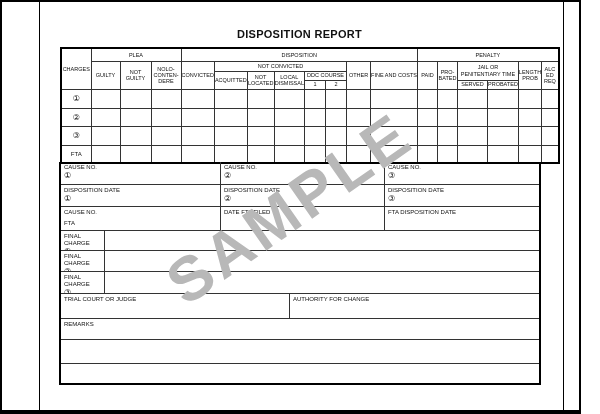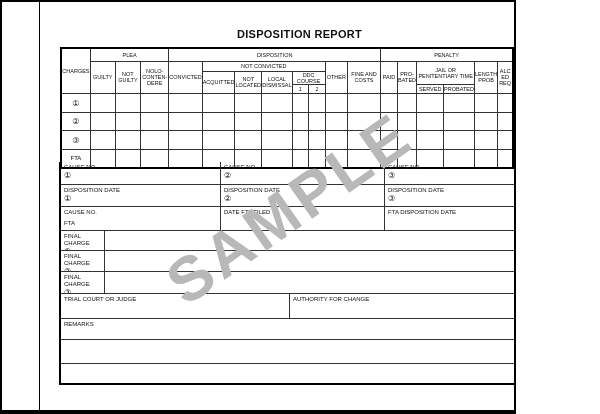--- a/index.html
+++ b/index.html
@@ -1,17 +1,17 @@
 <!DOCTYPE html>
 <html><head>
 <meta charset="utf-8">
 <style>
   html,body { margin:0; padding:0; background:#fff; }
   .page {
-    position:relative; width:516px; height:414px; background:#ffffff;
+    position:relative; width:581px; height:414px; background:#ffffff;
     box-sizing:border-box; border:2px solid #000; border-bottom-width:4px;
     overflow:hidden; font-family:"Liberation Sans","DejaVu Sans",sans-serif; color:#111;
   }
   .edge-line { position:absolute; top:0; bottom:0; width:1px; background:#000; }
   .edge-left { left:37px; }
   .edge-right { left:561px; }
 
   .title {
     position:absolute; left:58px; top:26px; width:479px; text-align:center;
     font-size:11px; font-weight:bold; letter-spacing:0.3px;

